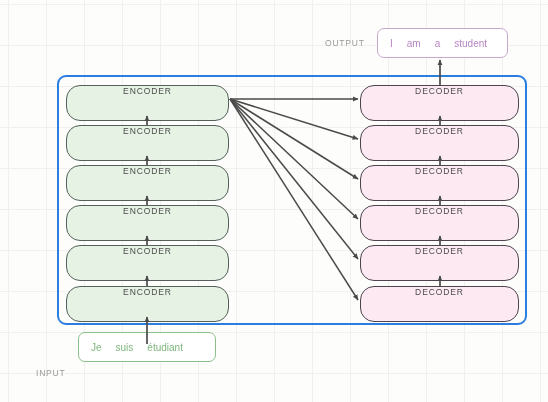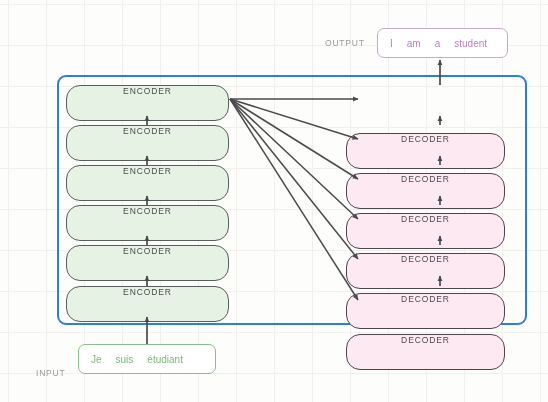--- a/index.html
+++ b/index.html
@@ -53,44 +53,43 @@
     letter-spacing: 0.9px;
     color: #4b4b4b;
   }
   .encoder {
     left: 66px;
     width: 163px;
     background: #e6f2e4;
     border: 1.6px solid #55605a;
   }
   .decoder {
-    left: 346px;
+    left: 360px;
     width: 159px;
     background: #fce9f2;
     border: 1.6px solid #4d4450;
     color: #4b4b4b;
-    margin-top: 48px;
   }
 
   
   .io-box {
     position: absolute;
     border-radius: 7px;
     box-sizing: border-box;
     display: flex;
     align-items: center;
     font-size: 10px;
     background: #ffffff;
     white-space: nowrap;
   }
   .io-box .tok { padding: 0 7px; }
 
   #input-box {
     left: 78px;
-    top: 344px;
+    top: 332px;
     width: 138px;
     height: 30px;
     border: 1.3px solid #8cc08a;
     color: #7fb67d;
     padding: 0 5px;
   }
   #output-box {
     left: 377px;
     top: 28px;
     width: 131px;

